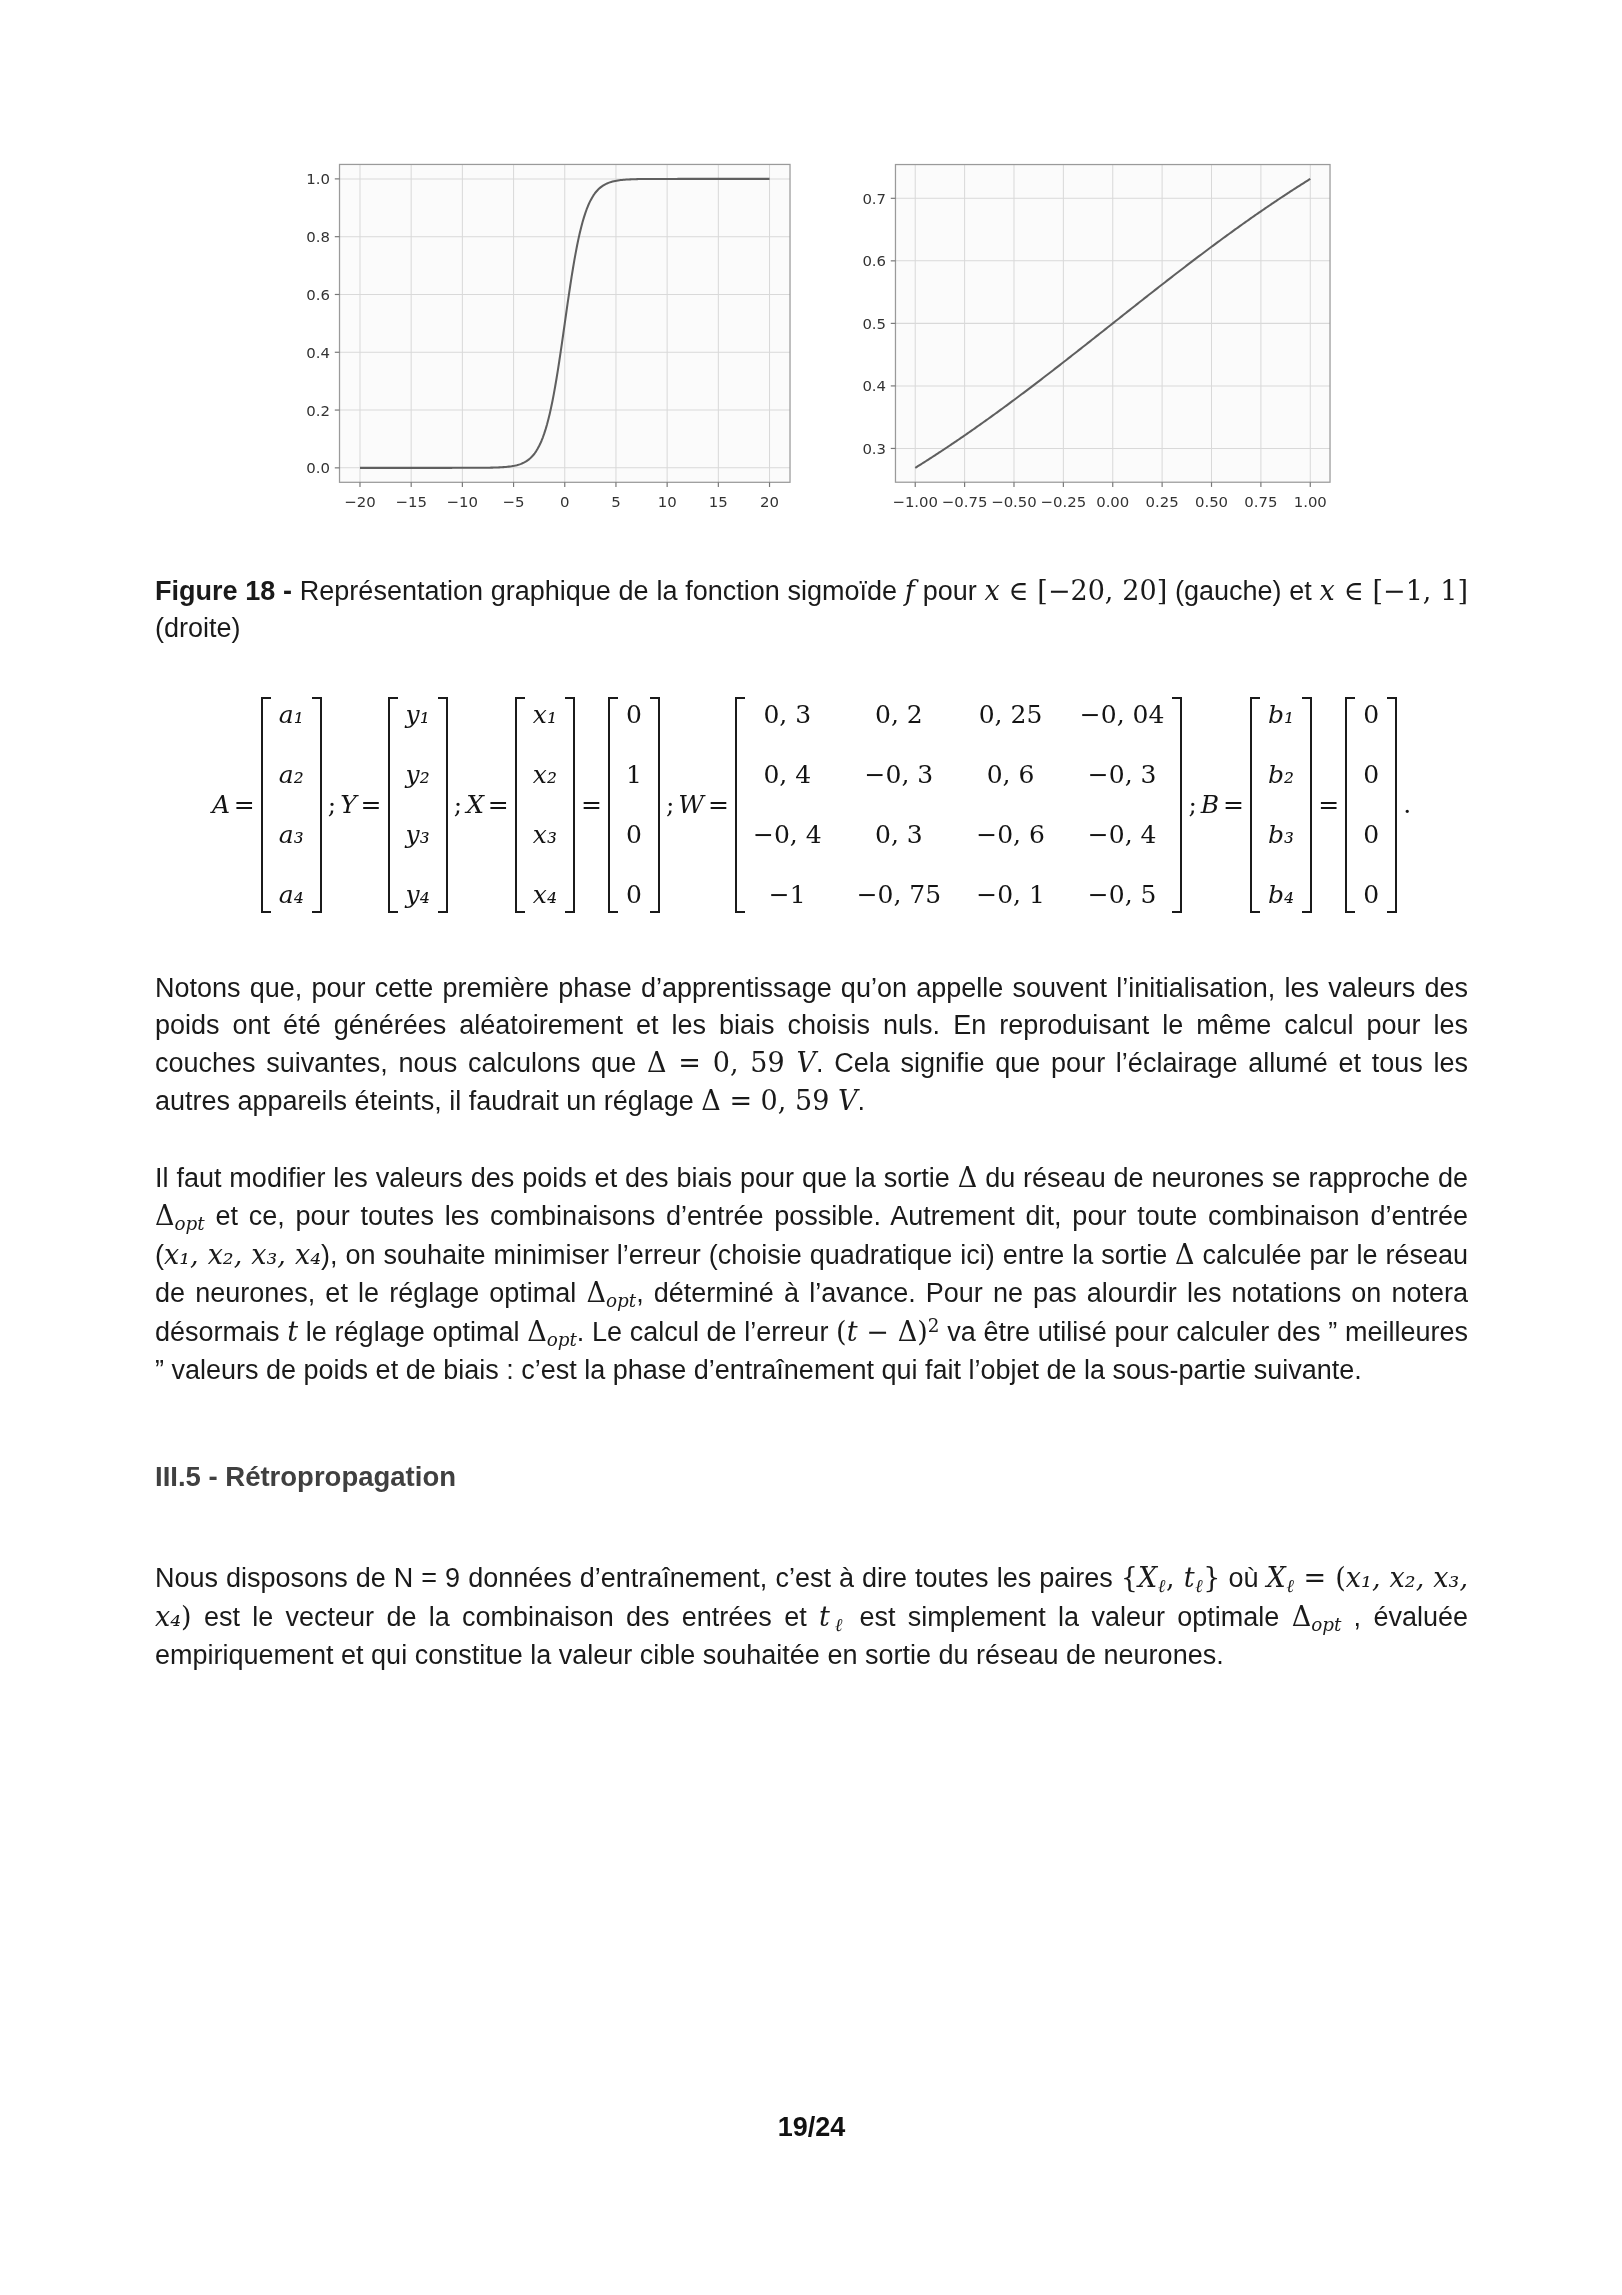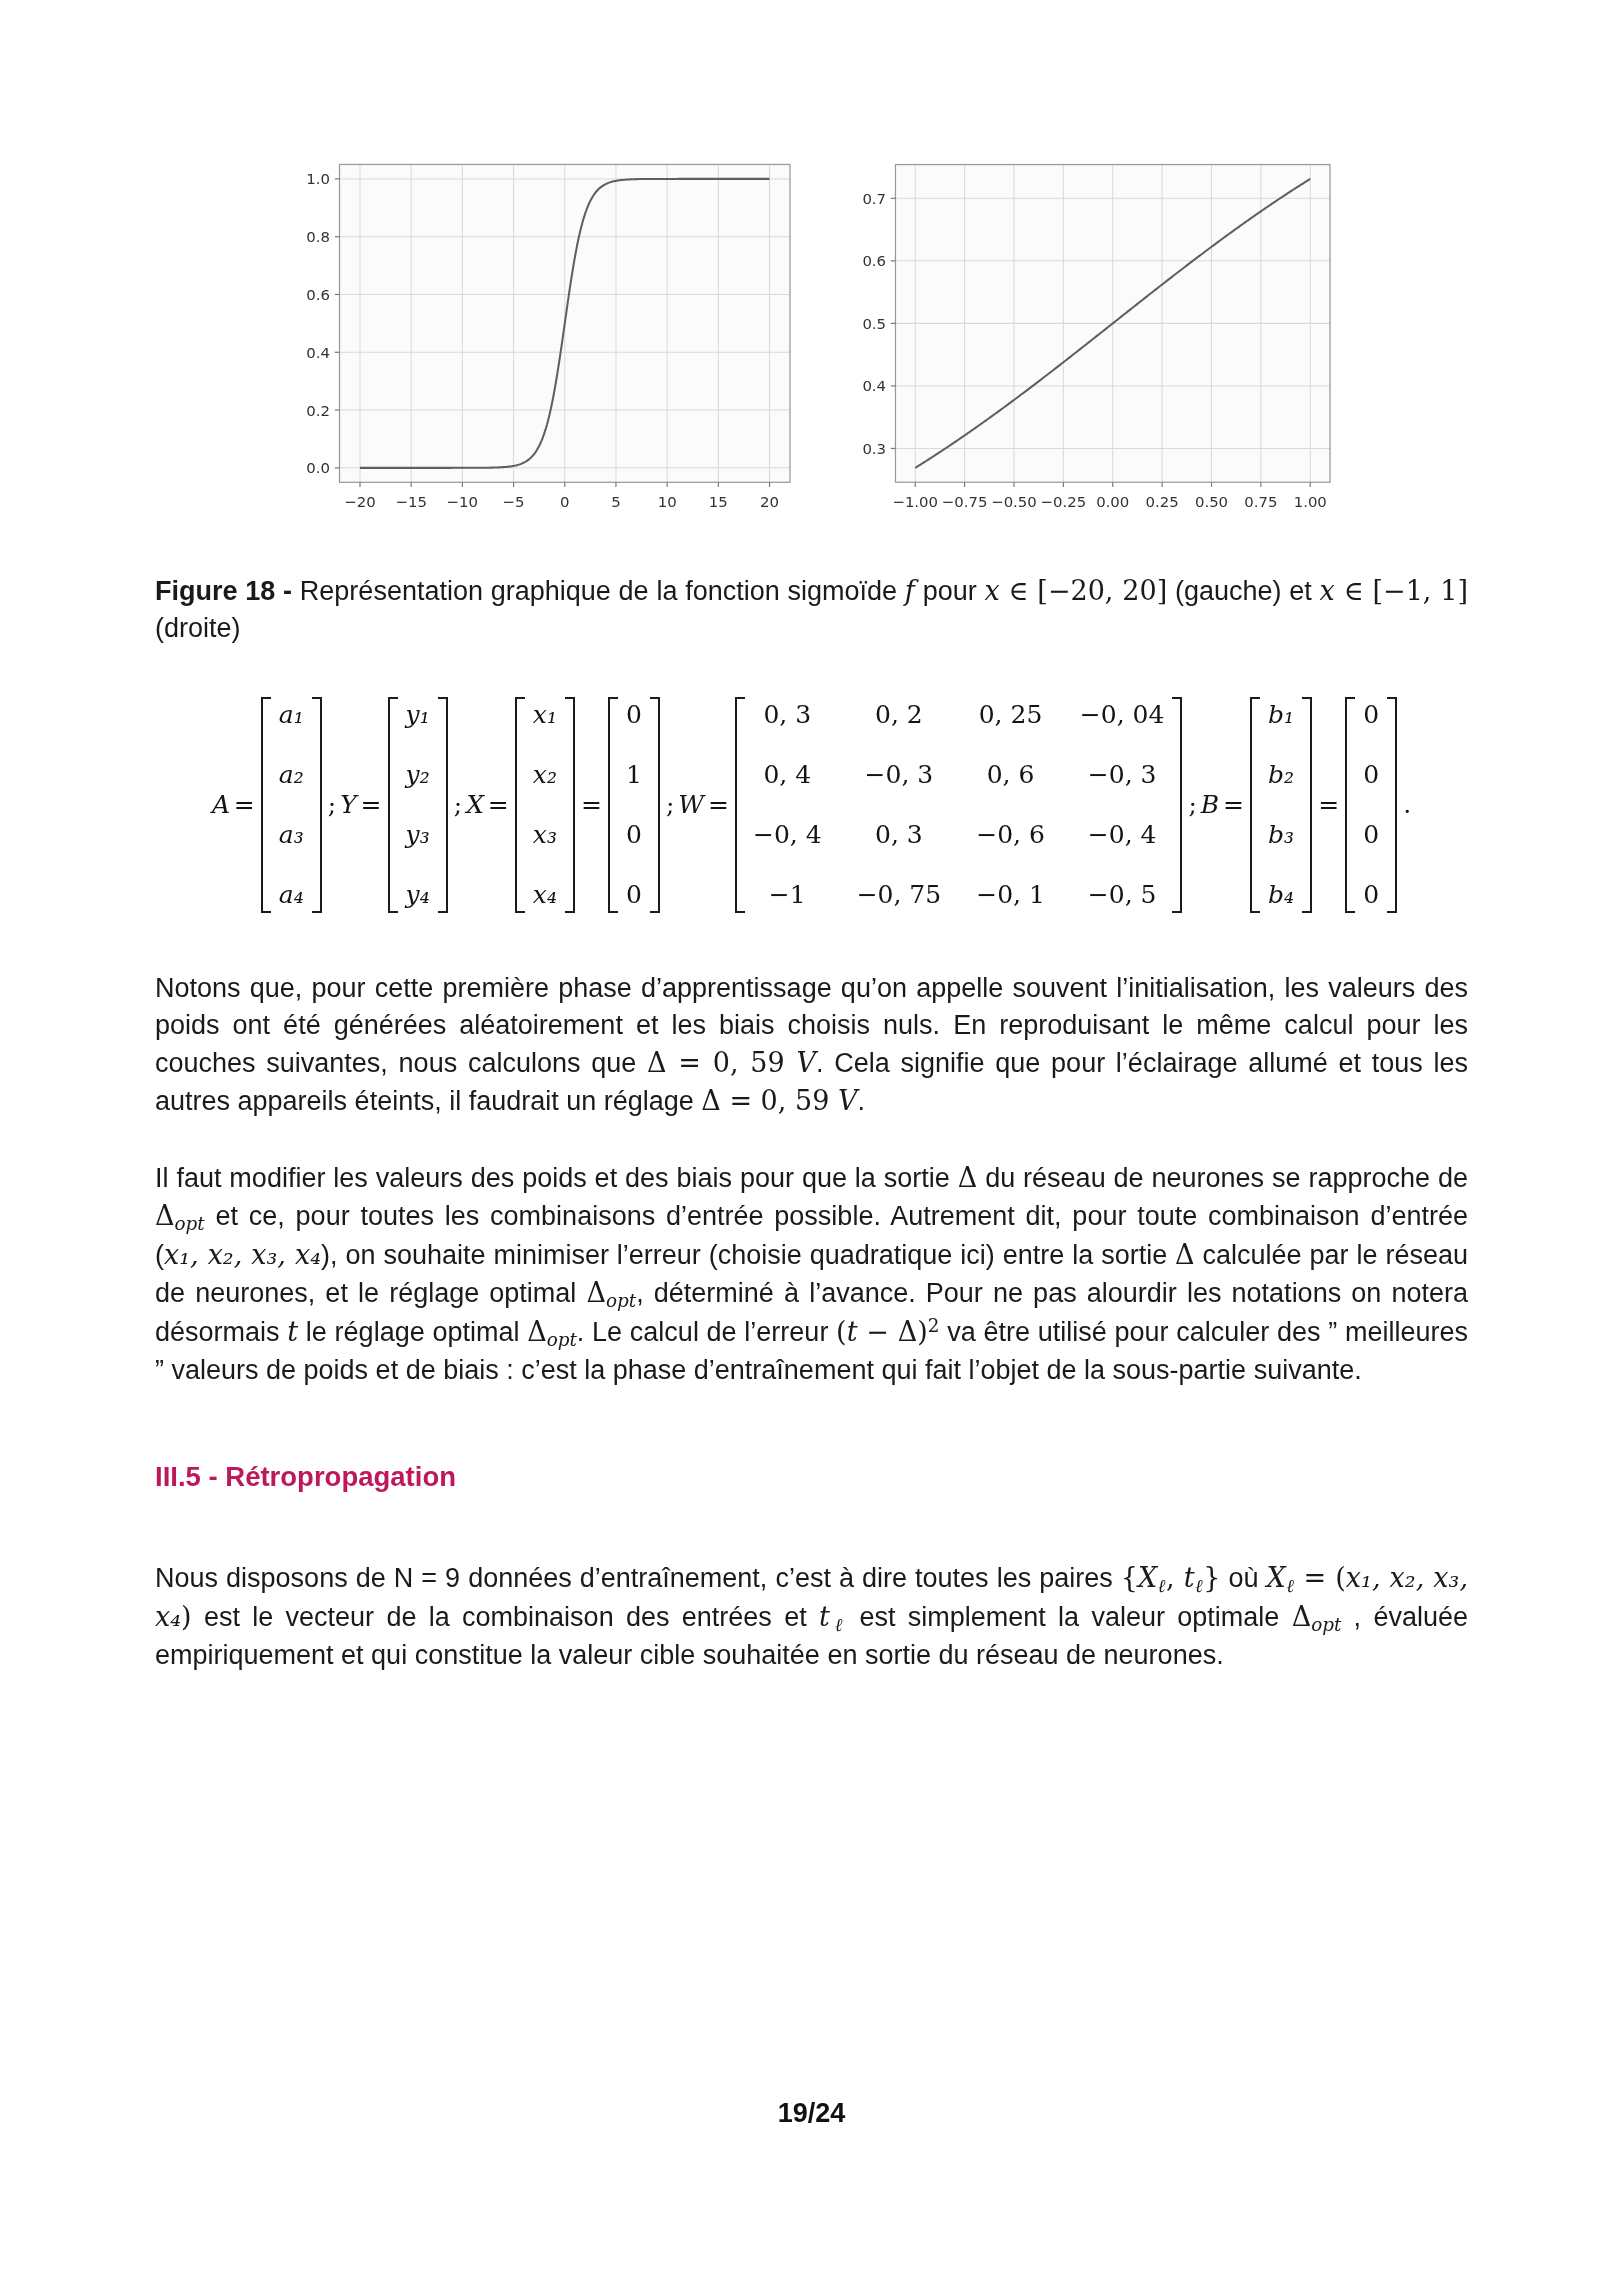--- a/index.html
+++ b/index.html
@@ -10,40 +10,40 @@
   }
   .content{padding:155px 155px 0 155px;}
   .figures-row{display:flex;justify-content:center;align-items:center;gap:38px;}
   svg{display:block;}
   svg text{font-family:"DejaVu Sans",sans-serif;}
   p{margin:0;text-align:justify;line-height:1.38;}
   .caption{margin-top:52px;}
   .q37{margin-top:72px;}
   .para{margin-top:38px;}
   .p-first{margin-top:57px;}
-  h3{margin:72px 0 0 0;font-size:27.5px;font-weight:700;color:#be185d;}
+  h3{margin:72px 0 0 0;font-size:27.5px;font-weight:700;color:#404040;}
   .p-after-head{margin-top:66px;}
   .run-b{font-weight:700;}
   .run-i{font-family:"DejaVu Serif",serif;font-style:italic;}
   .run-m{font-family:"DejaVu Serif",serif;}
   .run-isub{font-family:"DejaVu Serif",serif;font-style:italic;font-size:0.68em;vertical-align:-0.25em;}
   .run-sup{font-family:"DejaVu Serif",serif;font-size:0.68em;vertical-align:0.5em;}
   .equation{
     display:flex;justify-content:center;align-items:center;flex-wrap:nowrap;
     font-family:"DejaVu Serif",serif;font-size:25px;gap:3.9px;margin-top:49px;color:#141414;
   }
   .eq-i{font-style:italic;}
   .mat{display:inline-flex;align-items:stretch;margin:0 2.4px;}
   .brk{width:7.9px;border:2.4px solid #1b1b1b;flex:0 0 auto;}
   .brk.l{border-right:none;}
   .brk.r{border-left:none;}
   .mat-grid{display:grid;row-gap:10.2px;column-gap:25px;padding:5.5px 7.9px;align-content:center;gap:35px;}
   .mat-cell{text-align:center;line-height:1;white-space:nowrap;}
   .page-number{
-    position:absolute;left:0;right:0;bottom:166px;text-align:center;
+    position:absolute;left:0;right:0;bottom:152px;text-align:center;
     font-weight:700;font-size:27px;color:#111;
   }
 </style>
 </head>
 <body>
 
 <div class="content">
 
   <div class="figures-row">
     <svg width="518" height="365" viewBox="0 0 660 465" style="font-size:34px">

